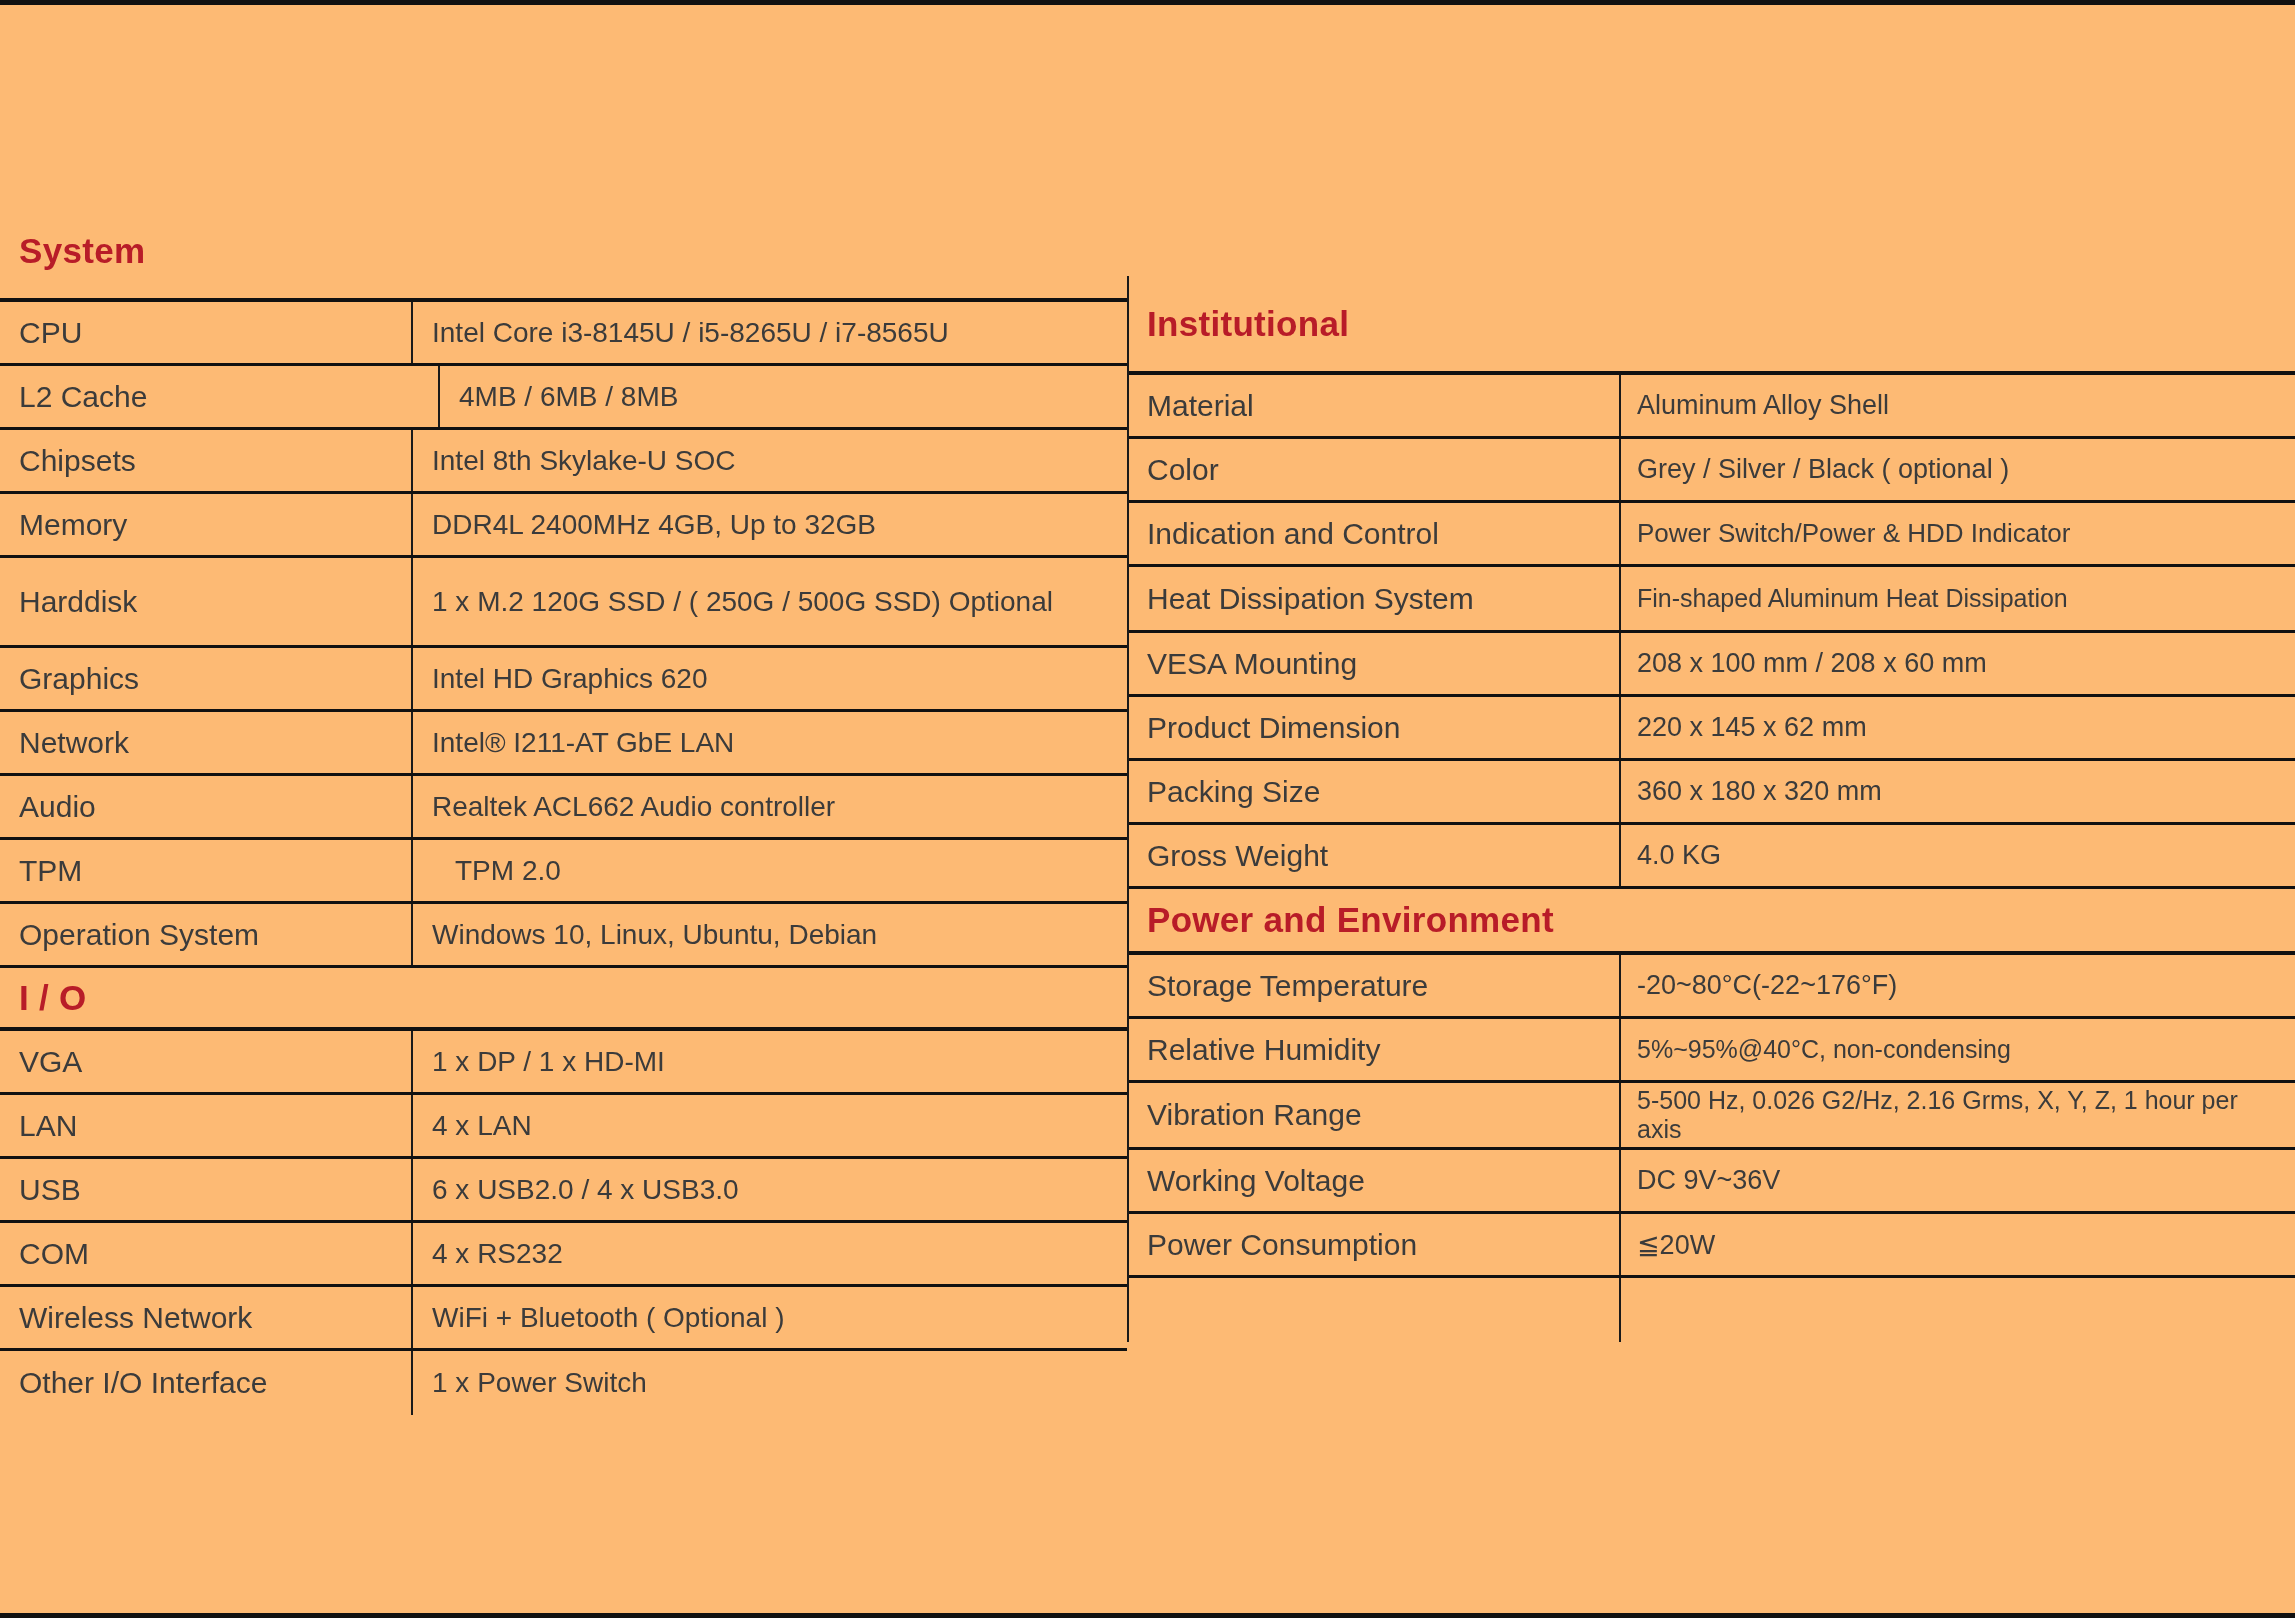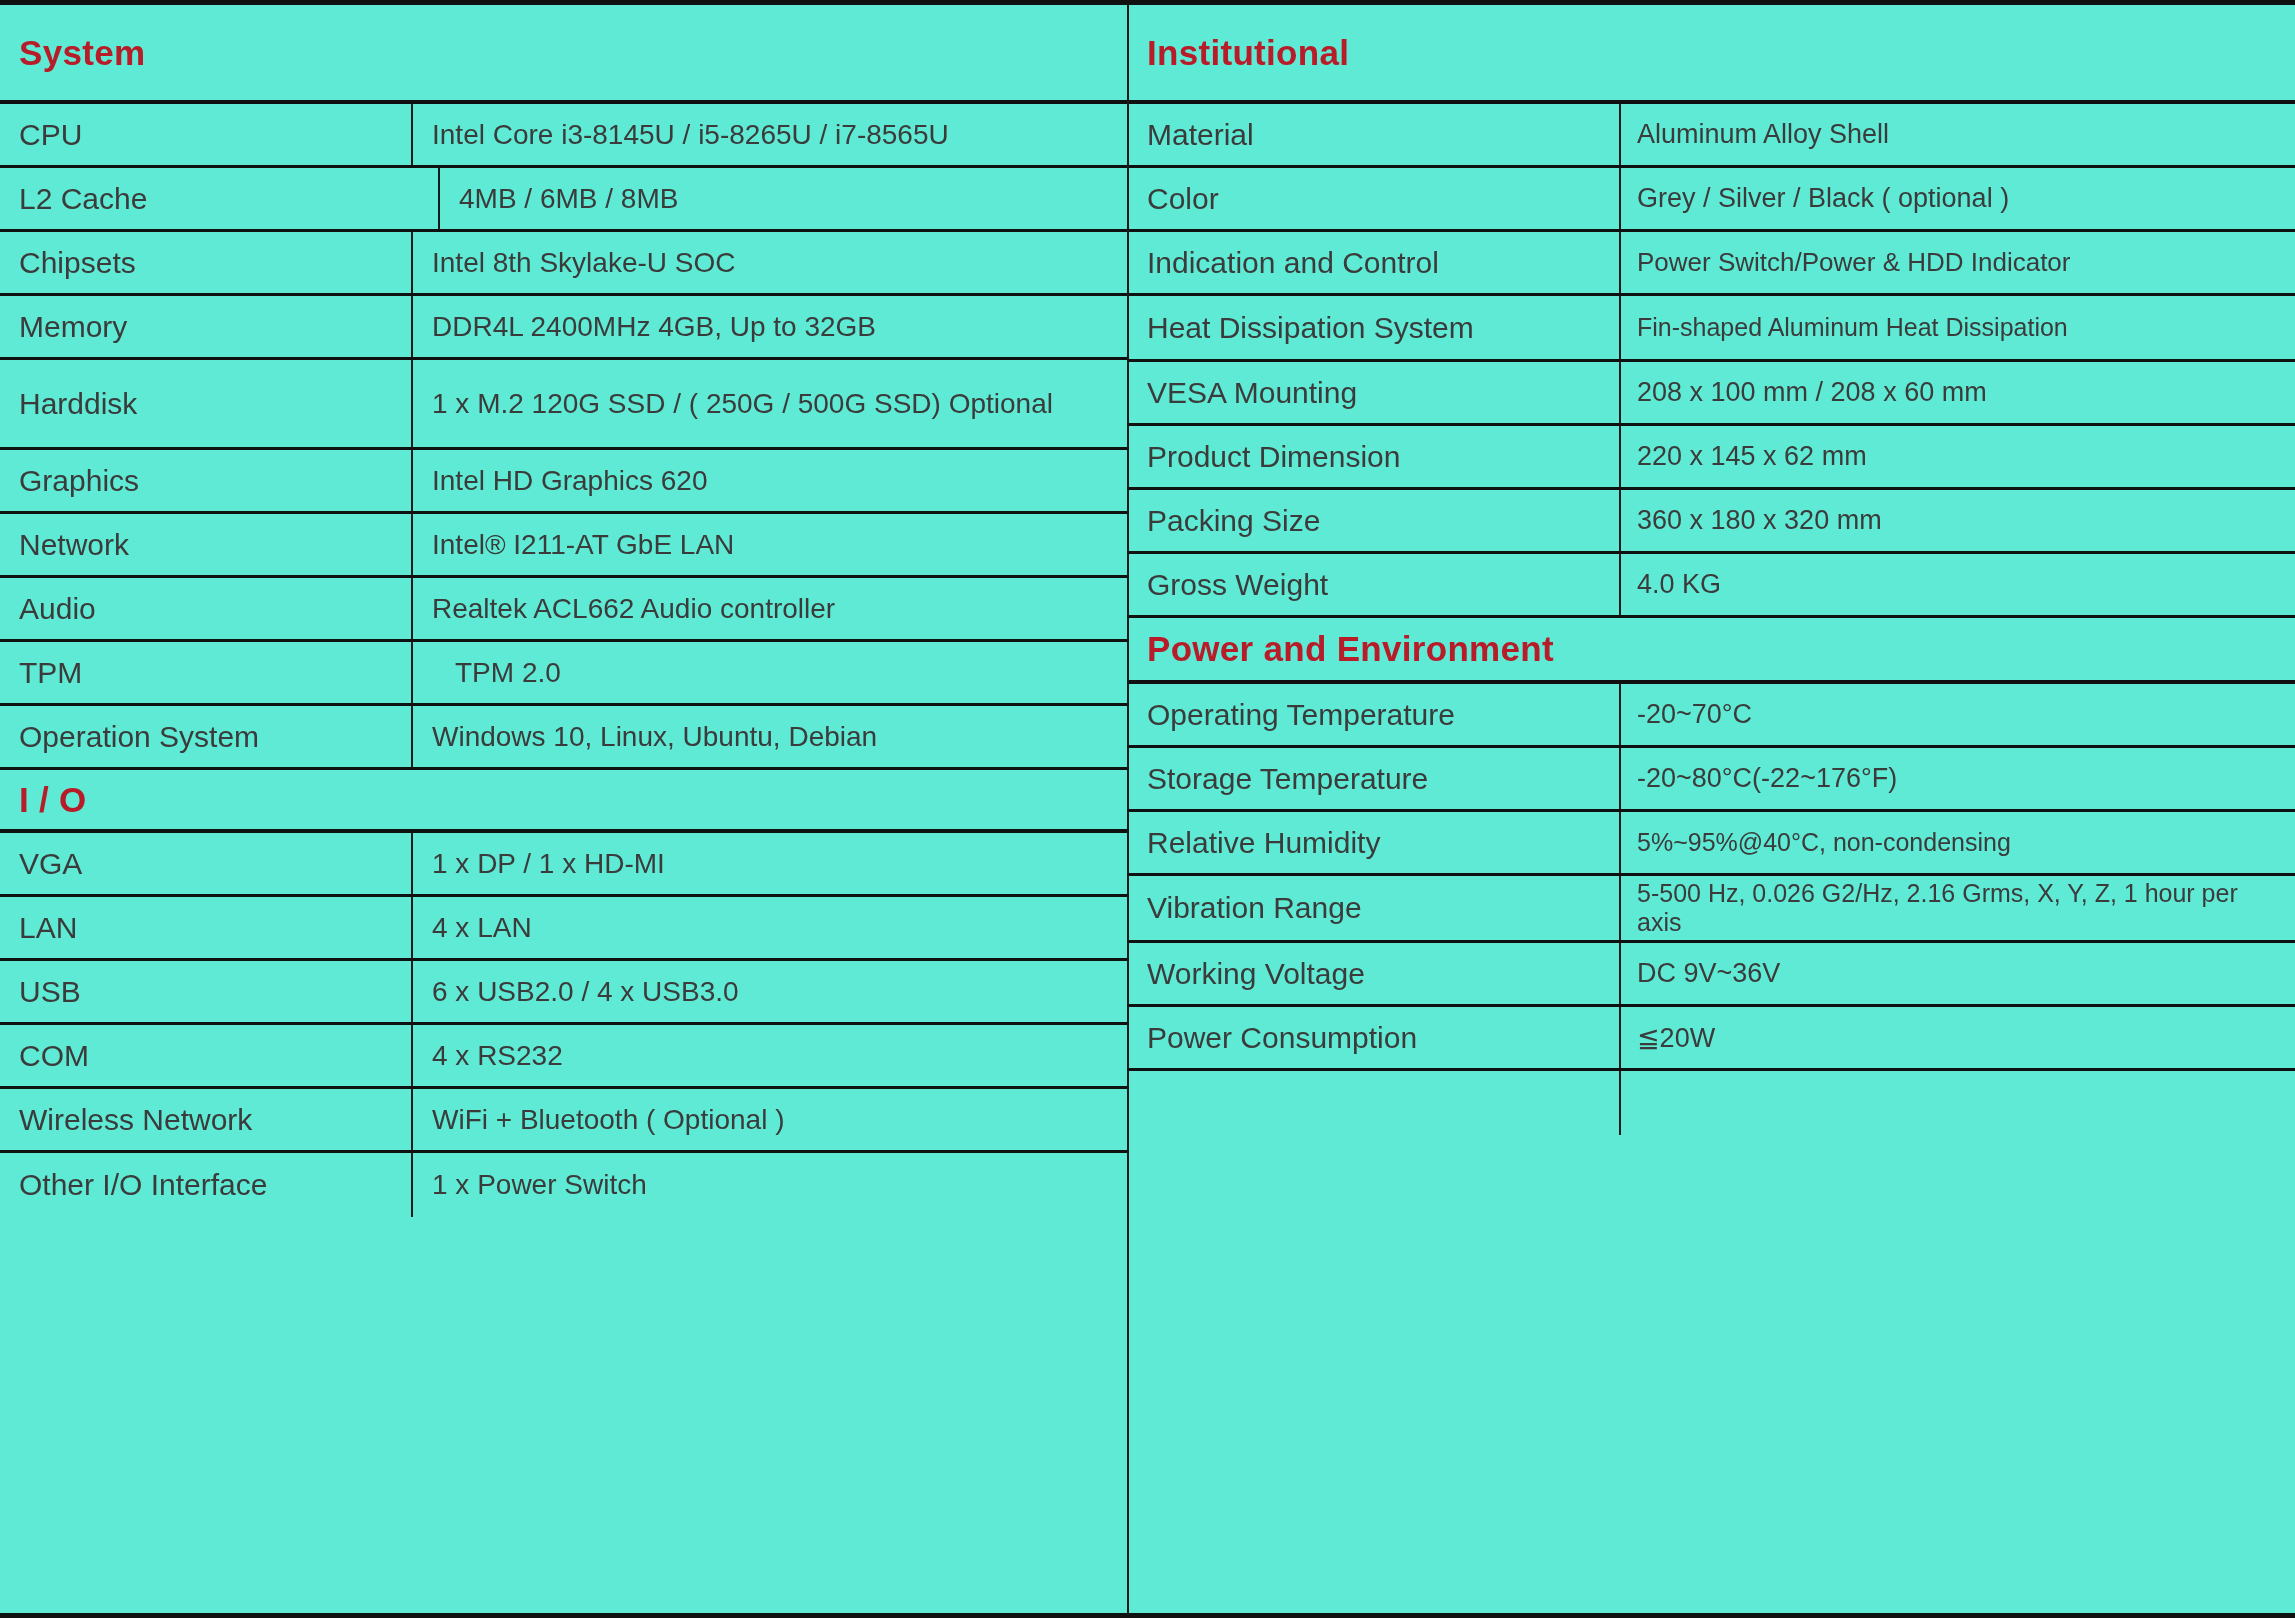--- a/index.html
+++ b/index.html
@@ -10,27 +10,28 @@
   }
   body {
     font-family: "Liberation Sans", "DejaVu Sans", sans-serif;
     color: #3b3b3b;
   }
 
   .spec-sheet {
     width: 2295px;
     height: 1618px;
     box-sizing: border-box;
-    background: #5eead4;
+    background: #fdba74;
     position: relative;
     display: flex;
     flex-direction: row;
     border-top: 5.3px solid #111111;
     border-bottom: 5.3px solid #111111;
     overflow: hidden;
+    align-items: center;
   }
 
   
   .half {
     box-sizing: border-box;
     display: flex;
     flex-direction: column;
   }
   .half-left  { width: 1127px; }
   .half-right { width: 1168px; border-left: 2.1px solid #1a1a1a; }
@@ -257,24 +258,20 @@
 
     <div class="row" style="height:64px;">
       <div class="cell cell-label">Gross Weight</div>
       <div class="cell cell-value">4.0 KG</div>
     </div>
 
     <div class="row row-section" style="height:66px;">
       <div class="cell cell-section" style="color:#B81C28;">Power and Environment</div>
     </div>
 
-    <div class="row" style="height:64px;">
-      <div class="cell cell-label">Operating Temperature</div>
-      <div class="cell cell-value">-20~70°C</div>
-    </div>
 
     <div class="row" style="height:64px;">
       <div class="cell cell-label">Storage Temperature</div>
       <div class="cell cell-value">-20~80°C(-22~176°F)</div>
     </div>
 
     <div class="row" style="height:64px;">
       <div class="cell cell-label">Relative Humidity</div>
       <div class="cell cell-value nowrap" style="font-size:25px;">5%~95%@40°C, non-condensing</div>
     </div>

